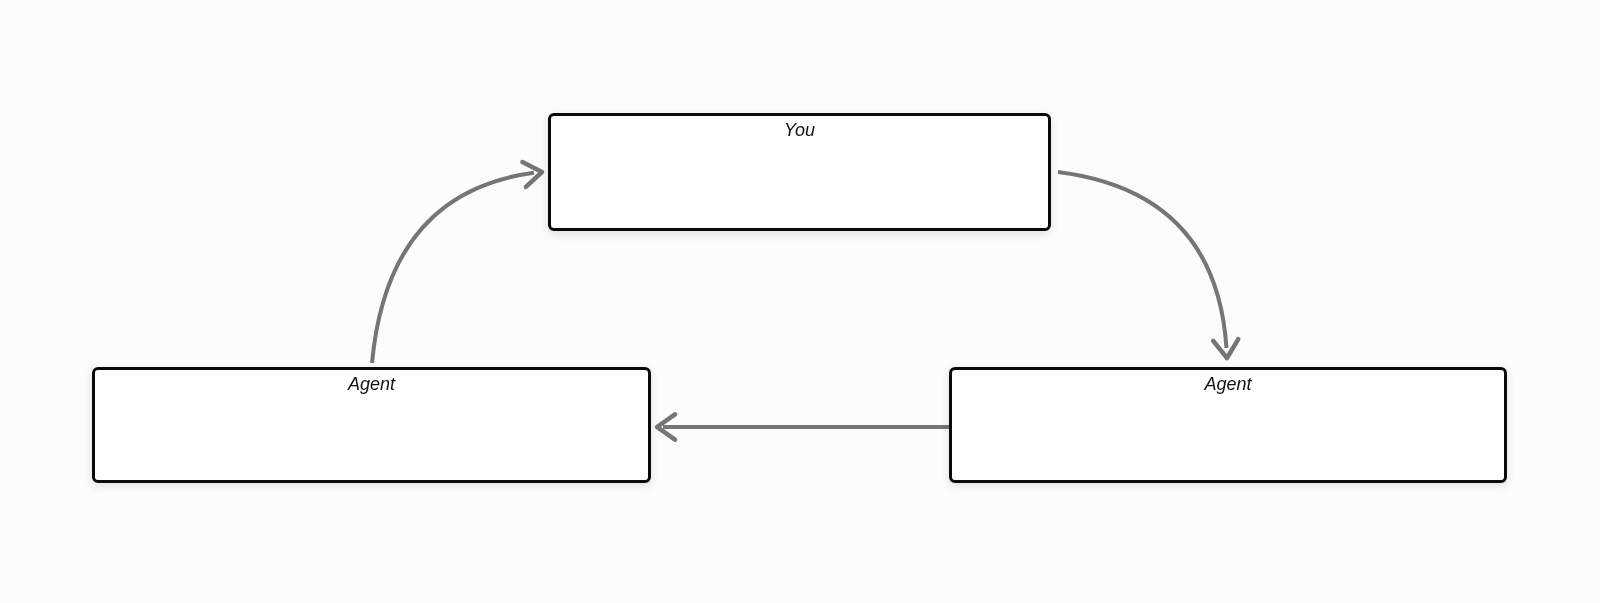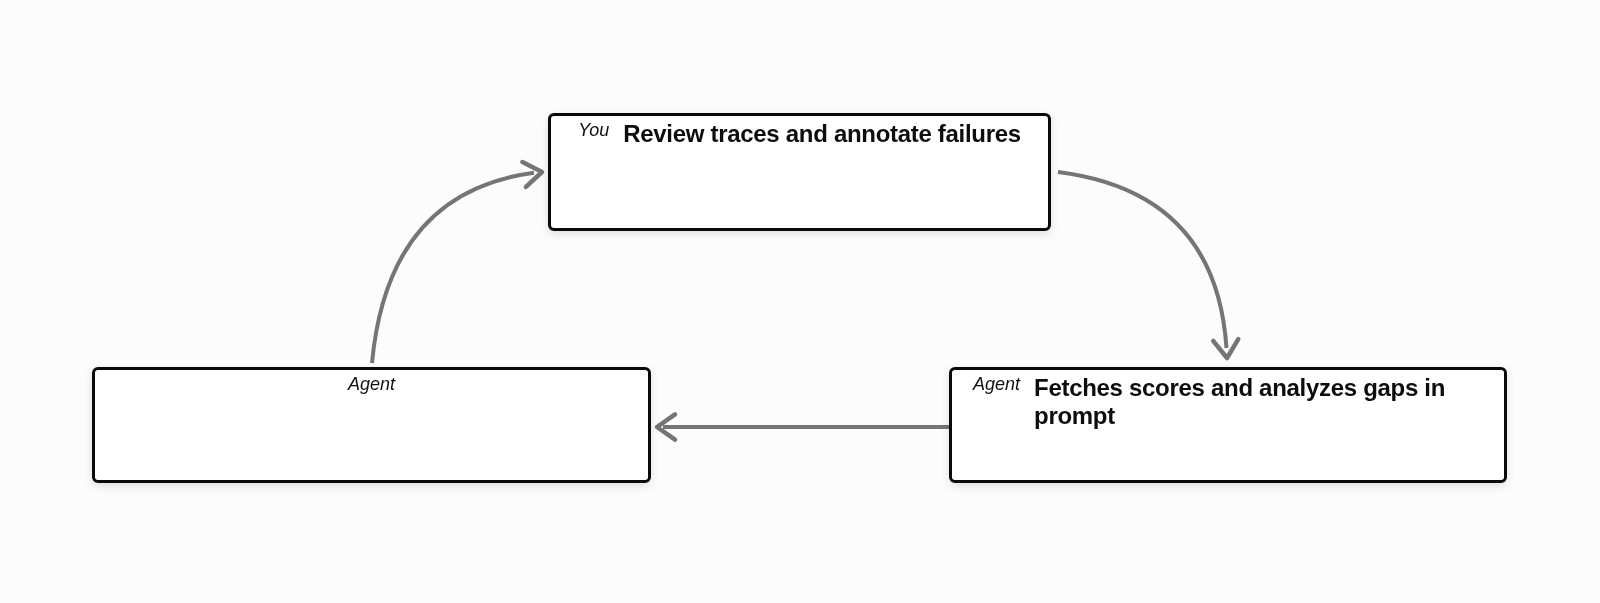--- a/index.html
+++ b/index.html
@@ -80,25 +80,23 @@
     </g>
 
     <g>
       <path class="edge-path" d="M 949 427 L 663 427"></path>
       <path class="edge-head" d="M 675 414.4 L 657 427 L 675 439.6"></path>
     </g>
   </svg>
 
   <div class="node node-top">
     <div class="node-label">You</div>
-    <div class="node-title">Review traces and annotate failures</div>
   </div>
 
   <div class="node node-bl">
     <div class="node-label">Agent</div>
   </div>
 
   <div class="node node-br">
     <div class="node-label">Agent</div>
-    <div class="node-title">Fetches scores and analyzes gaps in prompt</div>
   </div>
 
 </div>
 
 </body></html>

